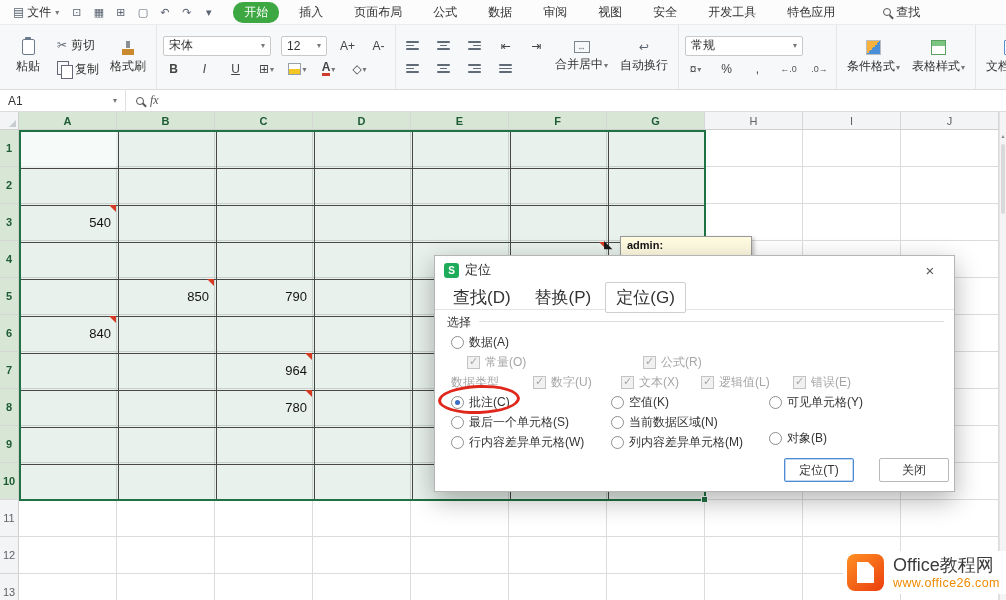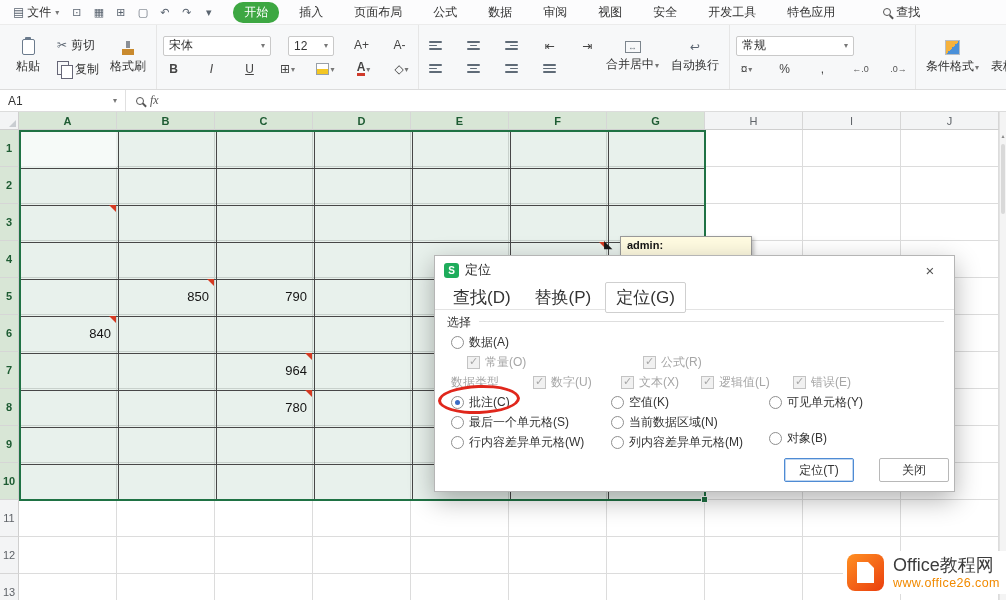--- a/index.html
+++ b/index.html
@@ -20,21 +20,21 @@
 
 .toolbar{height:66px;background:#f7f8f9;border-top:1px solid #ececec;border-bottom:1px solid #dcdcdc;display:flex;align-items:stretch;overflow:hidden}
 .tg{display:flex;align-items:center;gap:4px;padding:4px 6px;border-right:1px solid #e6e6e6;flex:0 0 auto}
 .bigbtn{display:flex;flex-direction:column;align-items:center;justify-content:center;gap:3px;padding:2px 4px;min-width:44px}
 .lbl{font-size:12px;color:#333;white-space:nowrap}
 .tcaret{font-size:8px;color:#777;margin-left:1px}
 .stack{display:flex;flex-direction:column;justify-content:center;gap:5px}
 .smallbtn{display:flex;align-items:center;gap:4px;padding:1px 3px;white-space:nowrap}
 .gi{font-size:12px;color:#5a6470}
 .col2{display:flex;flex-direction:column;justify-content:center;gap:4px}
-.row{display:flex;align-items:flex-start;gap:17px}
+.row{display:flex;align-items:flex-end;gap:10px}
 .selbox{display:flex;align-items:center;justify-content:space-between;background:#fff;border:1px solid #c9c9c9;border-radius:2px;height:20px;padding:0 5px;white-space:nowrap}
 .w108{width:108px}.w46{width:46px}.w118{width:118px}
 .ibtn{min-width:21px;height:19px;display:flex;align-items:center;justify-content:center;color:#444;border-radius:2px;white-space:nowrap}
 .bold{font-weight:bold}.ital{font-style:italic}.und{text-decoration:underline}
 .mini{font-size:9px;color:#555}
 .fcA{font-weight:bold;border-bottom:3px solid #d03a2b;line-height:11px}
 .fillic{width:13px;height:12px;border:1px solid #98a0a8;background:linear-gradient(to bottom,#fff 55%,#f3c623 55%)}
 
 .clip{width:13px;height:16px;border:1.5px solid #6b7b8d;border-radius:2px;position:relative;background:#fff}
 .clip::before{content:"";position:absolute;left:2px;top:-3px;width:6px;height:3px;background:#6b7b8d;border-radius:1px}
@@ -367,20 +367,21 @@
       <div class="rowh hsel" style="top: 351px;">10</div>
       <div class="rowh" style="top: 388px;">11</div>
       <div class="rowh" style="top: 425px;">12</div>
       <div class="rowh" style="top: 462px;">13</div>
     </div>
   <div class="cells">
     <div class="sel-ov" style="left: 0px; top: 0px; width: 687px; height: 371px;">
       <div class="a1"></div>
       <div class="fh"></div>
     </div>
+  <div class="cellval" style="left: 0px; top: 74px;">540</div>
       <div class="cmark" style="left: 90px; top: 75px;"></div>
       <div class="cellval" style="left: 98px; top: 148px;">850</div>
       <div class="cmark" style="left: 188px; top: 149px;"></div>
       <div class="cellval" style="left: 196px; top: 148px;">790</div>
       <div class="cellval" style="left: 0px; top: 185px;">840</div>
       <div class="cmark" style="left: 90px; top: 186px;"></div>
       <div class="cellval" style="left: 196px; top: 222px;">964</div>
       <div class="cmark" style="left: 286px; top: 223px;"></div>
       <div class="cellval" style="left: 196px; top: 259px;">780</div>
       <div class="cmark" style="left: 286px; top: 260px;"></div>

